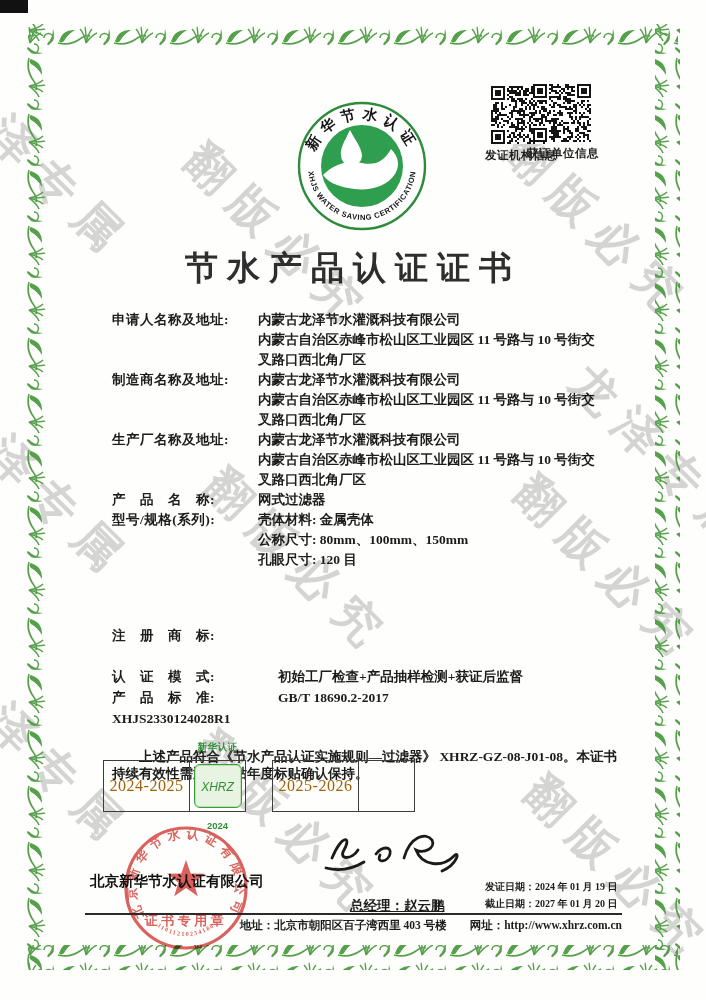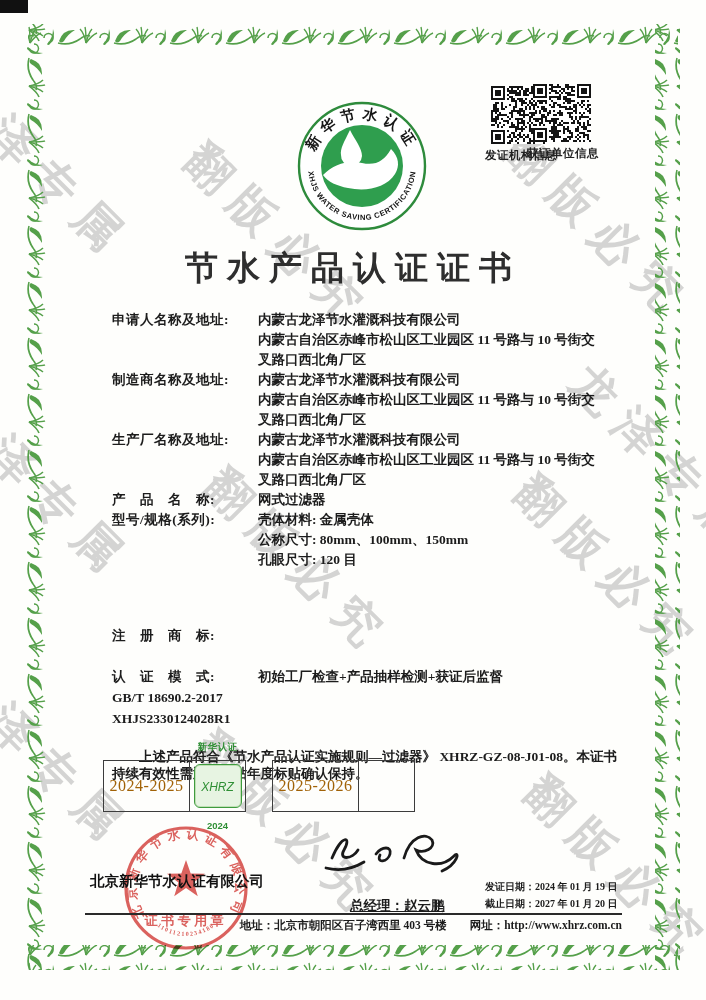--- a/index.html
+++ b/index.html
@@ -26,21 +26,21 @@
          font-family:"Liberation Sans","DejaVu Sans",sans-serif;
          font-size:33px;font-weight:bold;letter-spacing:9px;color:#2e2e2e;}
   
   .content{left:112px;top:310px;width:508px;z-index:3;font-size:13.5px;line-height:20px;}
   .frow{display:flex;align-items:flex-start;}
   .flabel{width:146px;flex-shrink:0;font-weight:bold;letter-spacing:.5px;white-space:nowrap;}
   .fval{flex:1;font-weight:bold;}
   .fval div{white-space:nowrap;}
   .sp-trademark{margin-top:56px;}
   .sp-certmode{margin-top:20px;}
-  .certrow{line-height:21px;}
+  .certrow{line-height:21px;gap:20px;}
   .statement{margin-top:20px;line-height:16.5px;font-weight:bold;text-indent:2em;}
   
   .ybox-row{left:103px;top:760px;z-index:3;display:flex;gap:26px;}
   .ybox{width:141px;height:50px;border:1.5px solid #3c3c3c;display:flex;background:transparent;}
   .ycell-l{width:85px;display:flex;align-items:center;justify-content:center;
            font-size:16px;color:#a16207;letter-spacing:.5px;}
   .ycell-r{flex:1;border-left:1.5px solid #3c3c3c;display:flex;align-items:center;justify-content:center;}
   .sticker{width:46px;height:42px;border:1.6px solid #3f9b3f;border-radius:6px;background:#e7f4e2;
            box-shadow:inset 0 0 0 1px #bfe0b4;display:flex;flex-direction:column;align-items:center;
            justify-content:center;color:#2f8f35;font-family:"Liberation Sans","DejaVu Sans",sans-serif;gap:28px;}
@@ -806,20 +806,21 @@
       <div class="flabel">注　册　商　标:</div>
       <div class="fval"></div>
     </div>
     <div class="frow sp-certmode certrow">
       <div class="flabel">认　证　模　式:</div>
       <div class="fval">
           <div>初始工厂检查+产品抽样检测+获证后监督</div>
         </div>
     </div>
     <div class="frow certrow">
+      <div class="flabel">产　品　标　准:</div>
       <div class="fval">
           <div>GB/T 18690.2-2017</div>
         </div>
     </div>
     <div class="frow certrow">
       <div class="fval">
           <div>XHJS2330124028R1</div>
         </div>
     </div>
     <div class="statement">上述产品符合《节水产品认证实施规则—过滤器》 XHRZ-GZ-08-J01-08。本证书持续有效性需通过加贴年度标贴确认保持。</div>

